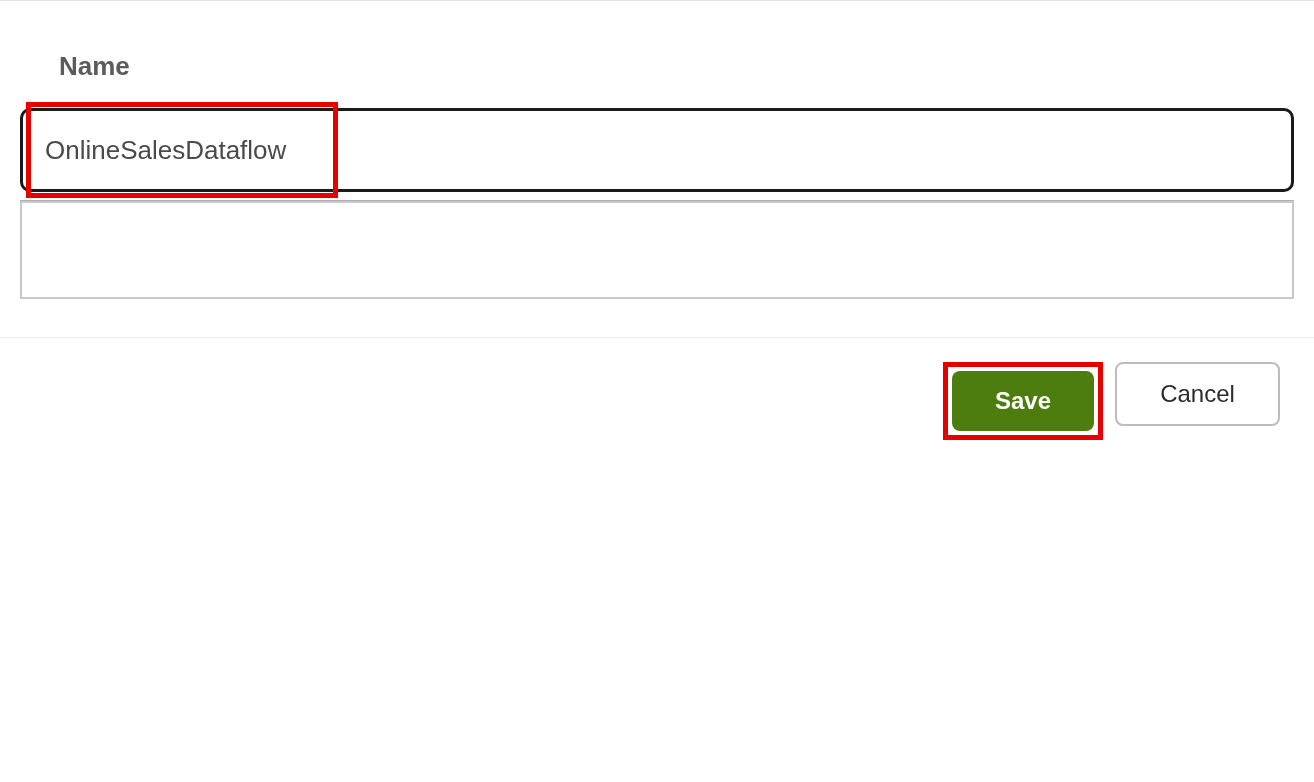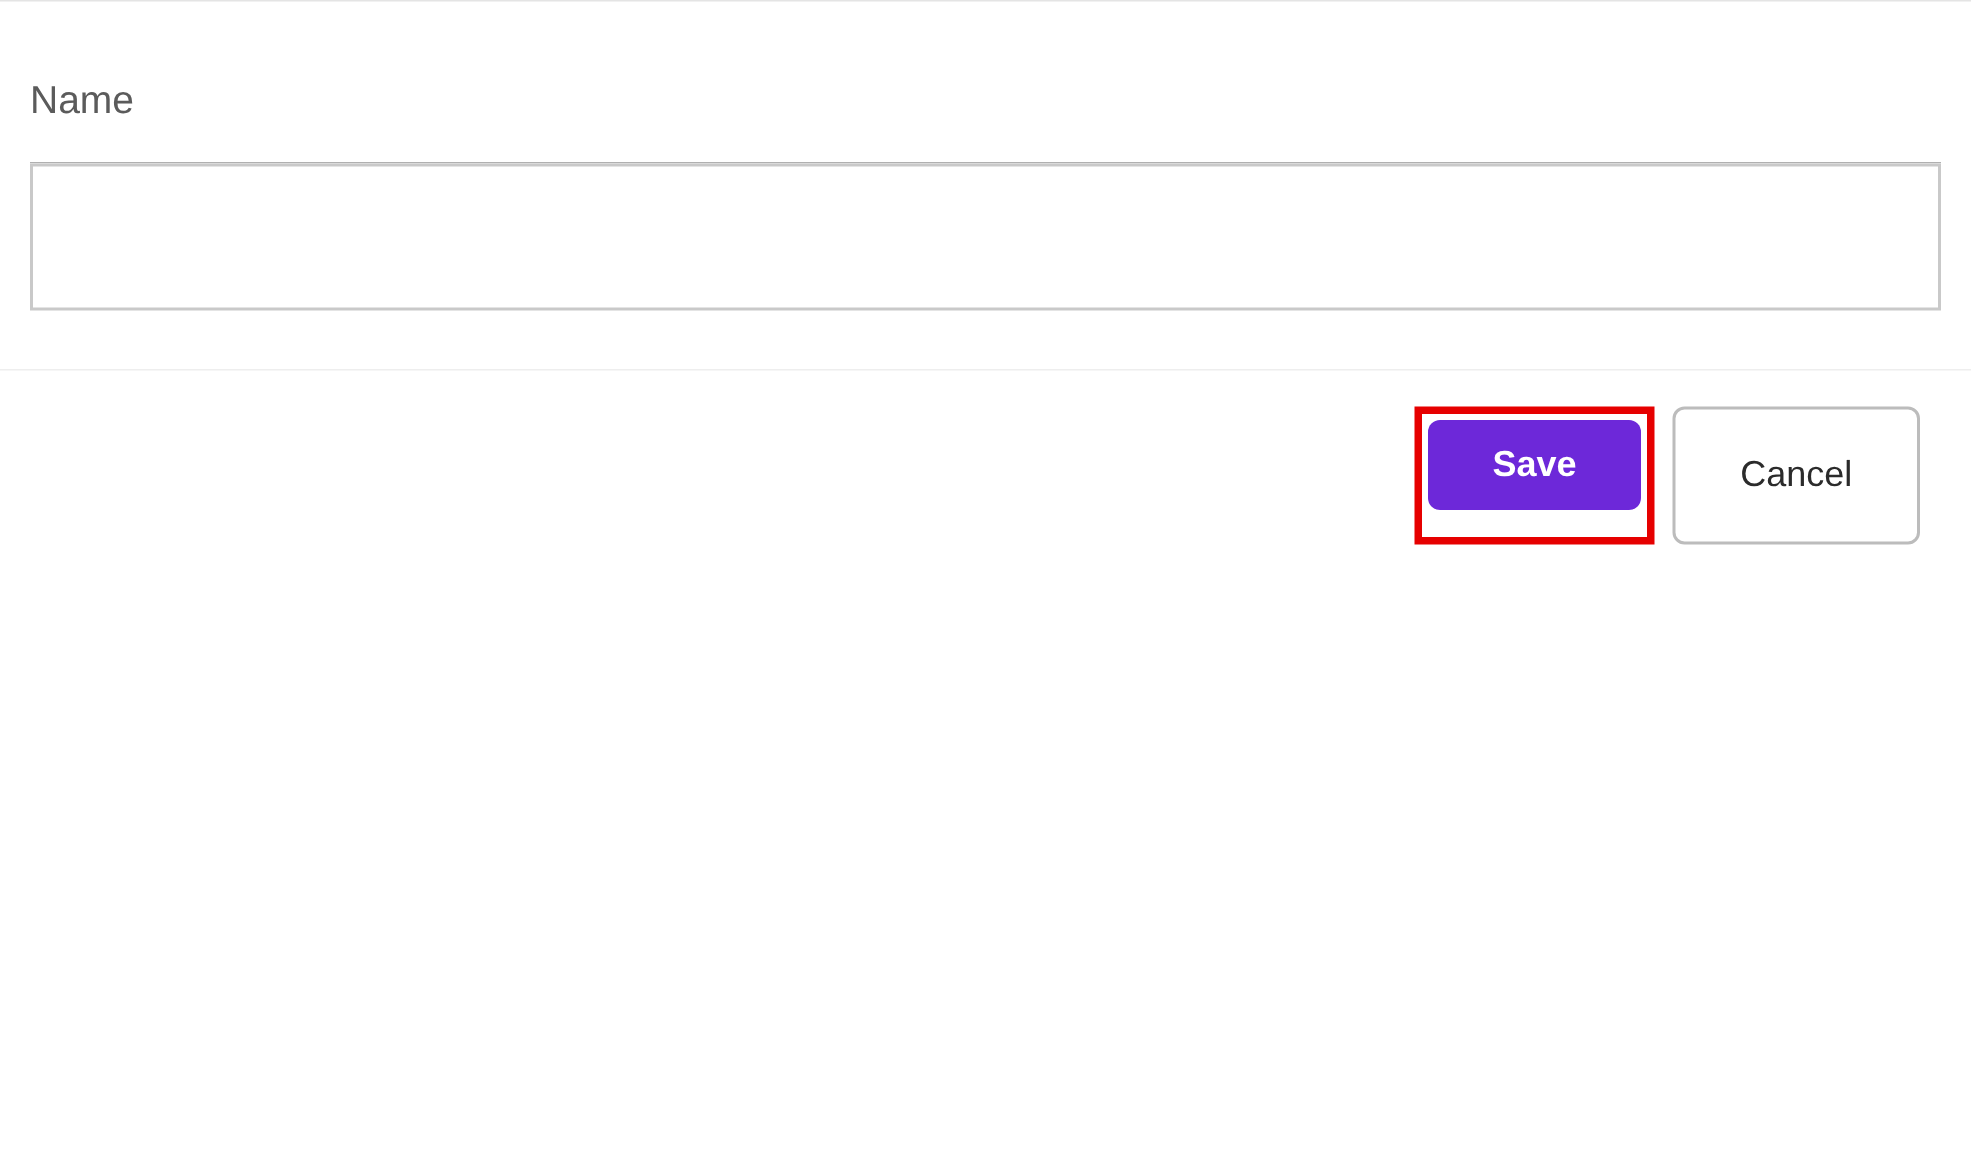--- a/index.html
+++ b/index.html
@@ -30,23 +30,24 @@
       font-size: 22px;
       color: #2b2b2b;
     }
     .required-asterisk {
       color: #d13438;
       margin-right: 4px;
     }
     .field-label {
       font-size: 26px;
       color: #5b5b5b;
-      font-weight: 400;
+      font-weight: 700;
       margin-top: 50px;
       margin-bottom: 26px;
+      margin-left: 39px;
     }
     .name-input-wrapper {
       position: relative;
       margin-bottom: 6px;
     }
     .name-input {
       width: 100%;
       height: 84px;
       border: 3px solid #1a1a1a;
       border-radius: 10px;
@@ -101,46 +102,50 @@
     }
     .btn {
       font-family: inherit;
       font-size: 24px;
       height: 60px;
       border-radius: 8px;
       cursor: pointer;
       padding: 0 20px;
     }
     .btn-save {
-      background: #6d28d9;
+      background: #4d7c0f;
       color: #ffffff;
       border: none;
       width: 142px;
       font-weight: 600;
     }
     .btn-cancel {
       background: #ffffff;
       color: #2b2b2b;
       border: 2px solid #bcbcbc;
       width: 165px;
-      height: 92px;
+      height: 64px;
       font-weight: 400;
     }
   </style>
 </head>
 <body>
 
 <div class="dialog">
 
 
   <hr class="divider">
 
 
   <div class="field-label">Name</div>
 
+  <div class="name-input-wrapper">
+    <input type="text" class="name-input" value="OnlineSalesDataflow" style="">
+    <div class="name-highlight"></div>
+  </div>
   <div class="name-underline"></div>
 
 
   <textarea class="desc-input" style=""></textarea>
 
   <hr class="footer-divider">
 
   <div class="button-row">
     <span class="save-wrapper">
       <button class="btn btn-save">Save</button>

